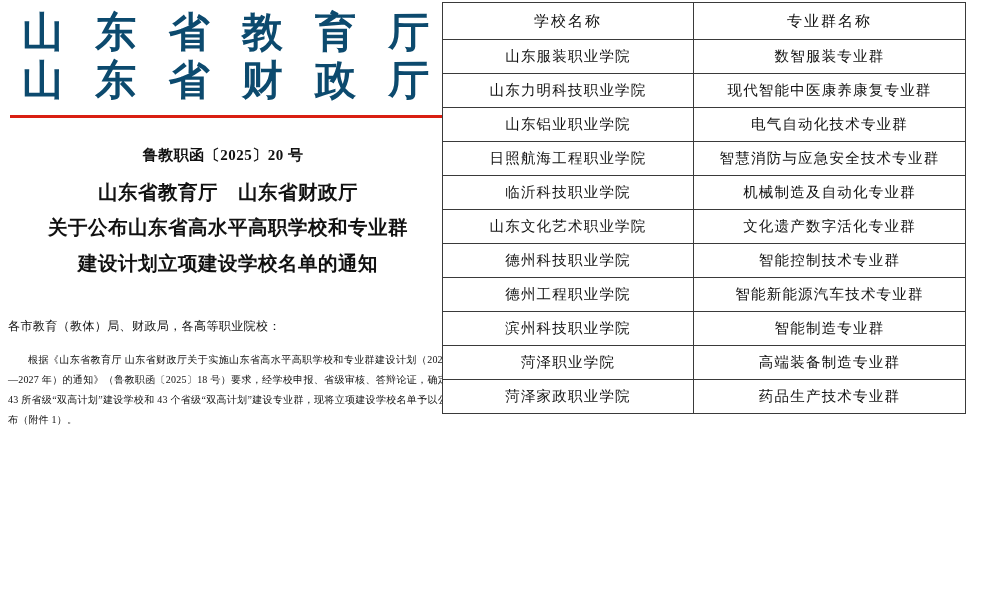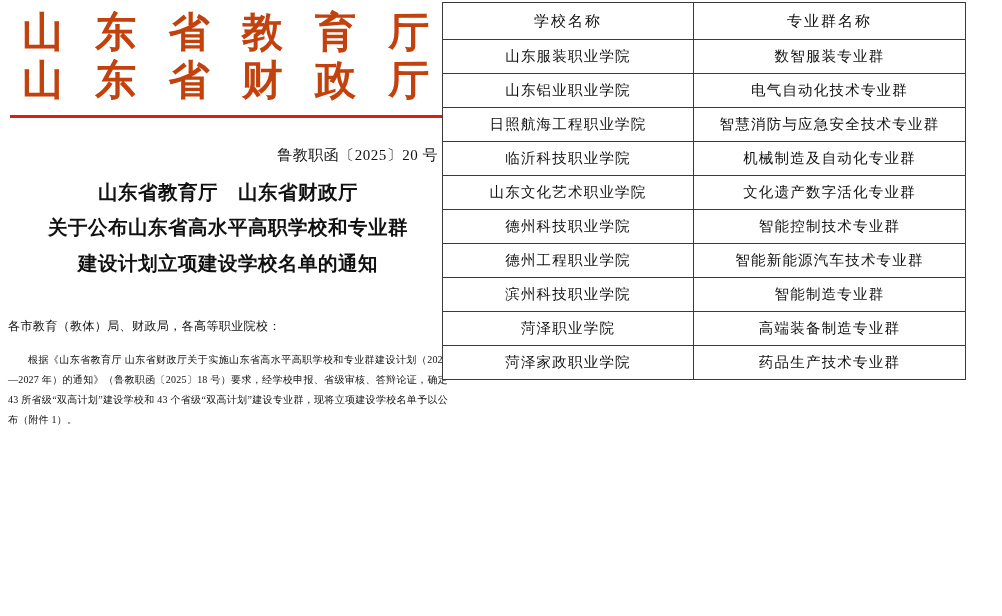--- a/index.html
+++ b/index.html
@@ -28,42 +28,43 @@
     width: 462px;
     height: 616px;
     padding: 0 14px 0 8px;
     box-sizing: border-box;
   }
 
   .letterhead {
     padding-top: 8px;
   }
   .lh-line {
-    color: #c2410c;
+    color: #0c4a6e;
     font-family: "Liberation Serif", "DejaVu Serif", serif;
     font-weight: bold;
     font-size: 41px;
     line-height: 1.18;
     letter-spacing: 11px;
     text-align: center;
     white-space: nowrap;
     padding-left: 6px;
   }
   .lh-rule {
     margin: 10px 2px 0 2px;
     height: 3px;
     background: #d91f11;
   }
 
   .docnum {
     margin-top: 28px;
-    text-align: right;
+    text-align: center;
     font-size: 15px;
     padding-right: 10px;
     letter-spacing: 0.5px;
+    font-weight: bold;
   }
 
   .title {
     margin-top: 10px;
     text-align: center;
     font-size: 19.5px;
     font-weight: bold;
     line-height: 1.82;
     letter-spacing: 0.5px;
   }
@@ -163,20 +164,24 @@
           <th>学校名称</th>
           <th>专业群名称</th>
         </tr>
       </thead>
       <tbody id="table-body">
           <tr>
             <td>山东服装职业学院</td>
             <td>数智服装专业群</td>
           </tr>
           <tr>
+            <td>山东力明科技职业学院</td>
+            <td>现代智能中医康养康复专业群</td>
+          </tr>
+          <tr>
             <td>山东铝业职业学院</td>
             <td>电气自动化技术专业群</td>
           </tr>
           <tr>
             <td>日照航海工程职业学院</td>
             <td>智慧消防与应急安全技术专业群</td>
           </tr>
           <tr>
             <td>临沂科技职业学院</td>
             <td>机械制造及自动化专业群</td>

